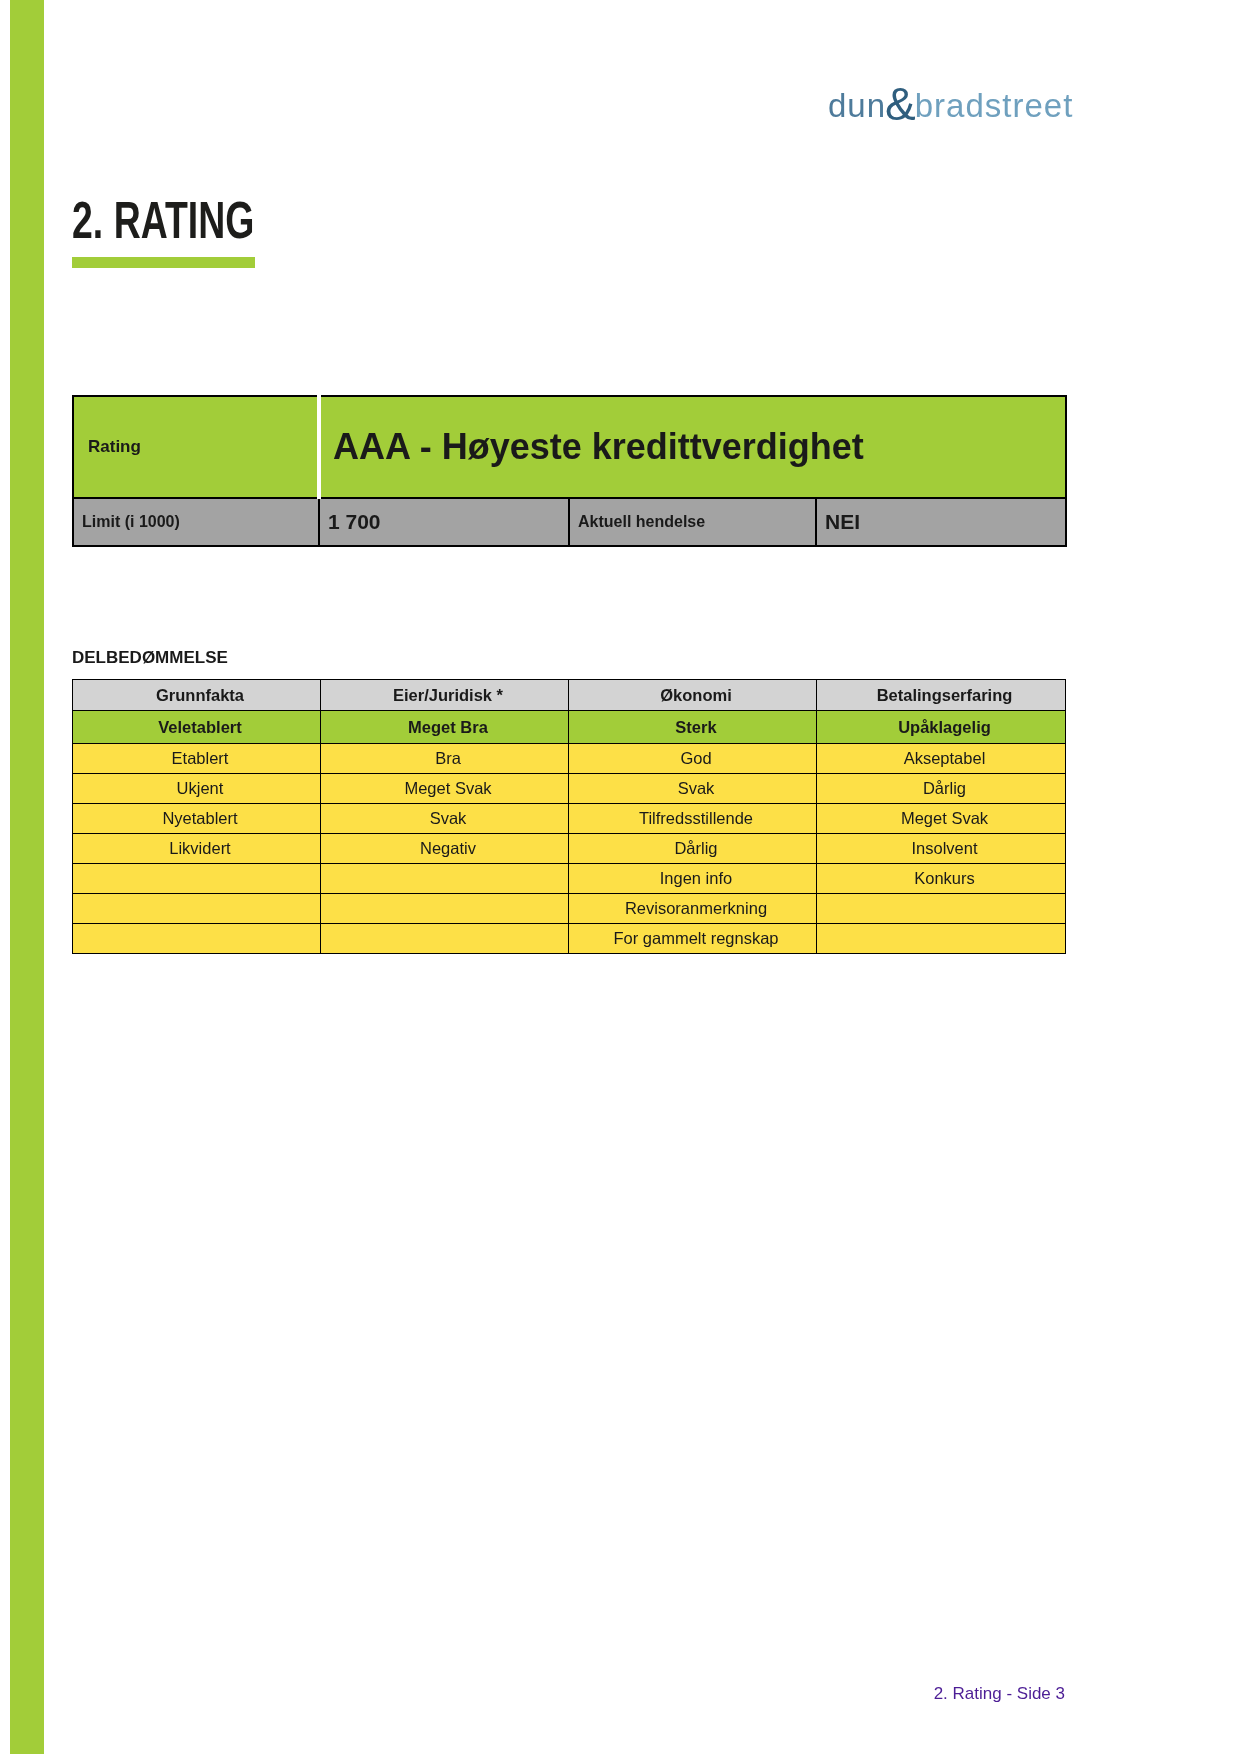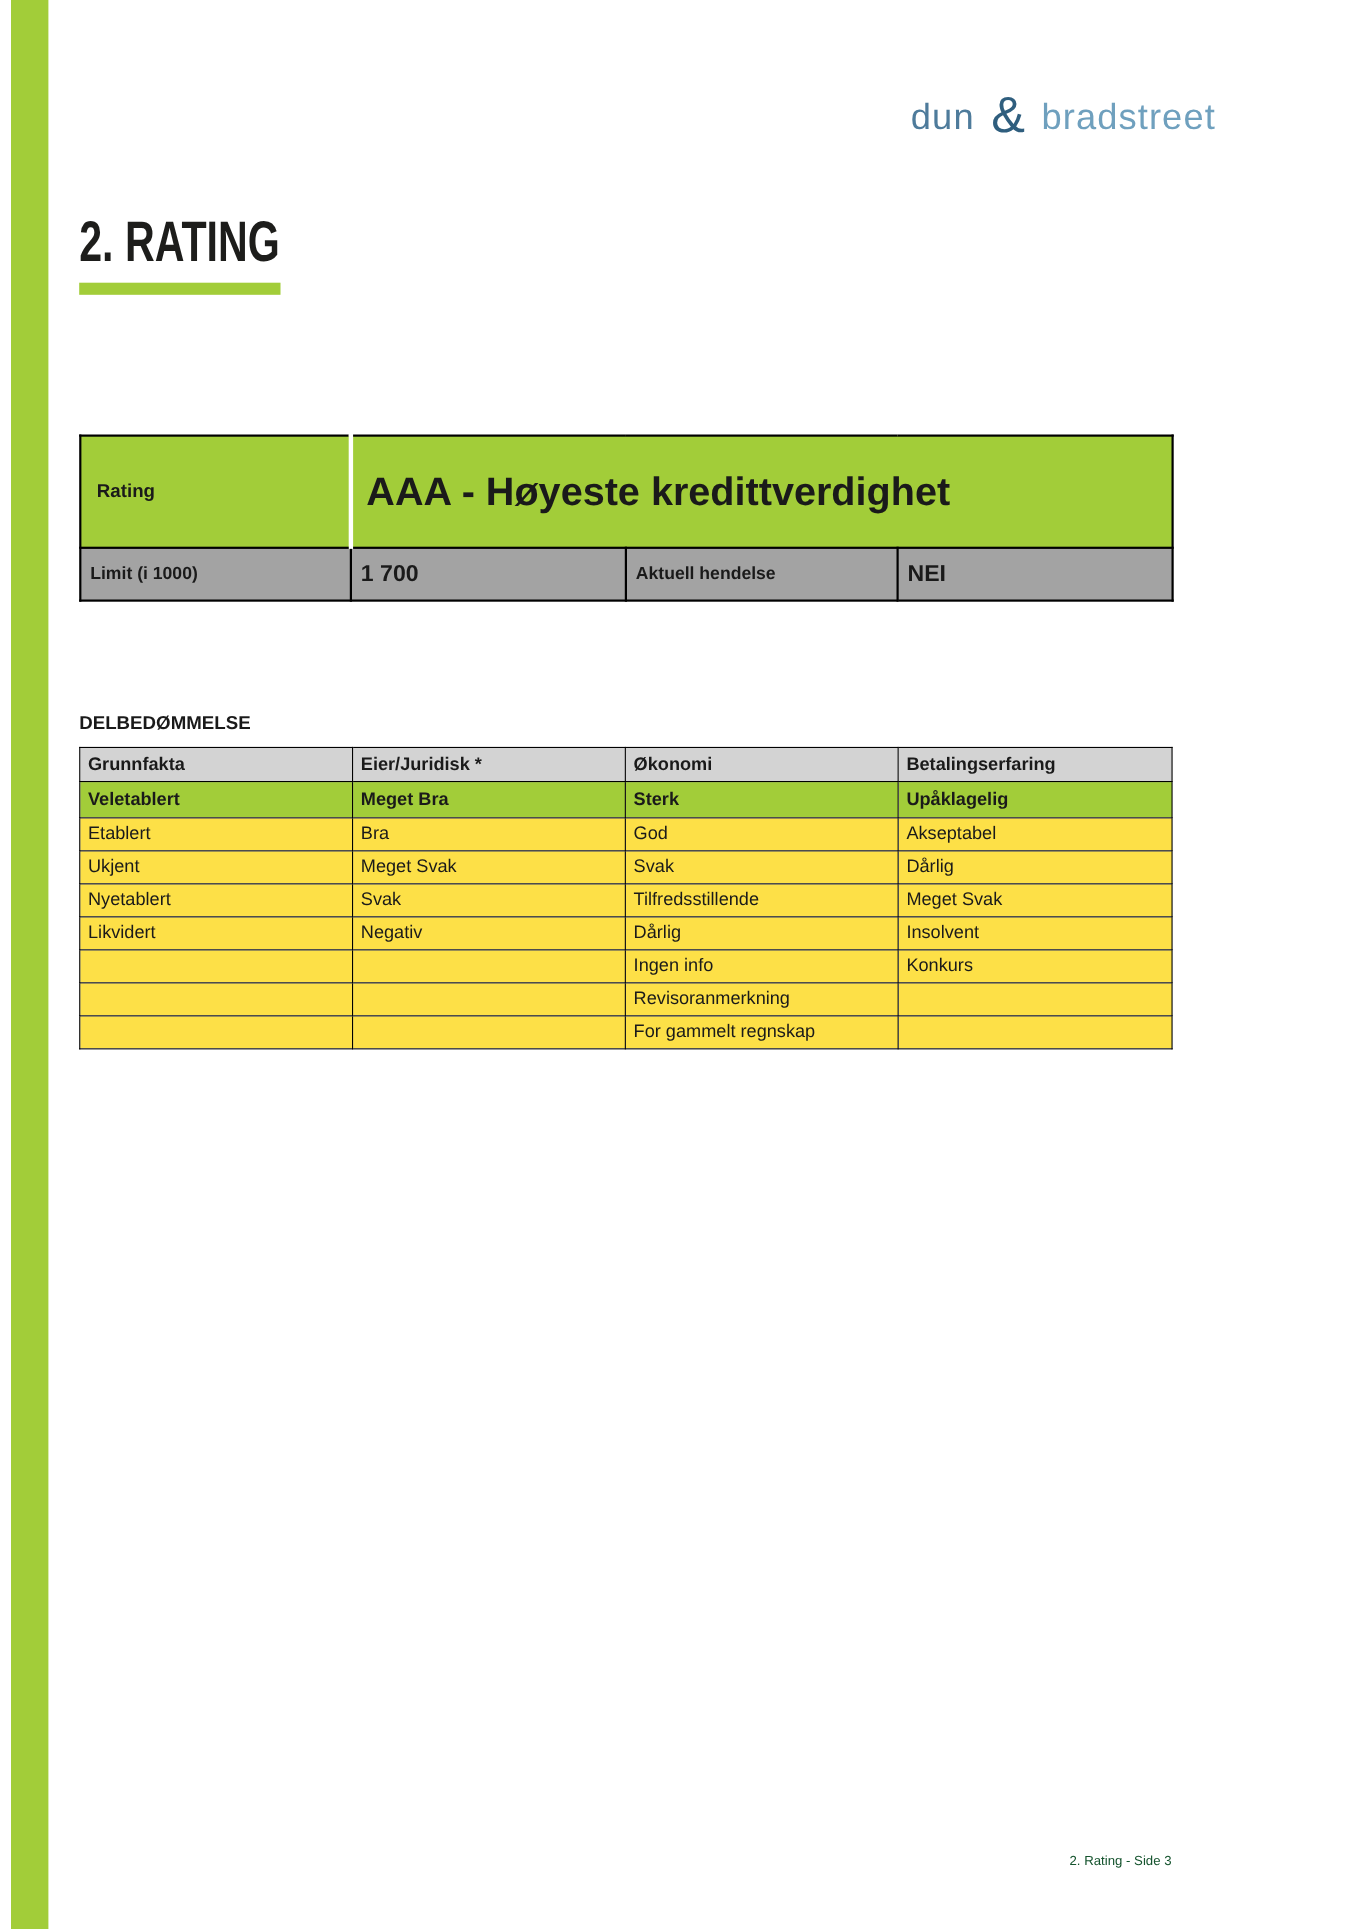--- a/index.html
+++ b/index.html
@@ -16,21 +16,20 @@
     color:#1a1a1a;
   }
   .green-bar{
     position:absolute;left:10px;top:0;width:34px;height:1754px;
     background:var(--green);
   }
   
   .logo{
     position:absolute;left:828px;top:74px;display:flex;align-items:baseline;
     font-family:"Liberation Sans","DejaVu Sans",sans-serif;
-    gap:16px;
   }
   .logo-dun{font-size:33px;letter-spacing:1px;color:var(--logo-dun);}
   .logo-amp{font-size:46px;color:var(--logo-amp);margin:0 -1px;position:relative;top:3px;font-weight:400;}
   .logo-brad{font-size:33px;letter-spacing:1px;color:var(--logo-brad);}
   
   .heading{
     position:absolute;left:72px;top:194px;margin:0;
     font-size:52px;font-weight:bold;color:#1d1d1b;line-height:1;
     transform:scaleX(0.72);transform-origin:left top;white-space:nowrap;
   }
@@ -50,33 +49,33 @@
   .rt-label{font-size:17px;padding-left:14px;border-right:4px solid #fff !important;}
   .rt-value{font-size:36px;padding-left:12px;letter-spacing:0;}
   .rt-bottom td{height:44px;background:#a3a3a3;padding-left:8px;font-weight:bold;}
   .rt-small{font-size:16px;}
   .rt-big{font-size:21px;}
   
   .section-label{
     position:absolute;left:72px;top:648px;font-size:17px;font-weight:bold;text-align:center;
   }
   .delb-table{
-    position:absolute;left:72px;top:679px;width:993px;table-layout:fixed;
+    position:absolute;left:72px;top:679px;width:993px;table-layout:fixed;text-align:center;
   }
   .delb-table td{
     border:1.5px solid #000;font-size:16.5px;padding:0 0 0 7px;
     vertical-align:middle;height:29px;background:#fde047;
     white-space:nowrap;overflow:hidden;
   }
   .delb-header td{background:var(--gray);font-weight:bold;height:30px;}
   .delb-selected td{background:var(--green);font-weight:bold;height:32px;}
   
   .footer{
     position:absolute;left:72px;top:1684px;width:993px;text-align:right;
-    font-size:12px;color:#14532d;
+    font-size:17px;color:#4c1d95;
   }
 </style>
 </head>
 <body>
 
 <div class="green-bar"></div>
 
 <div class="logo">
   <span class="logo-dun">dun</span>
   <span class="logo-amp">&amp;</span>

